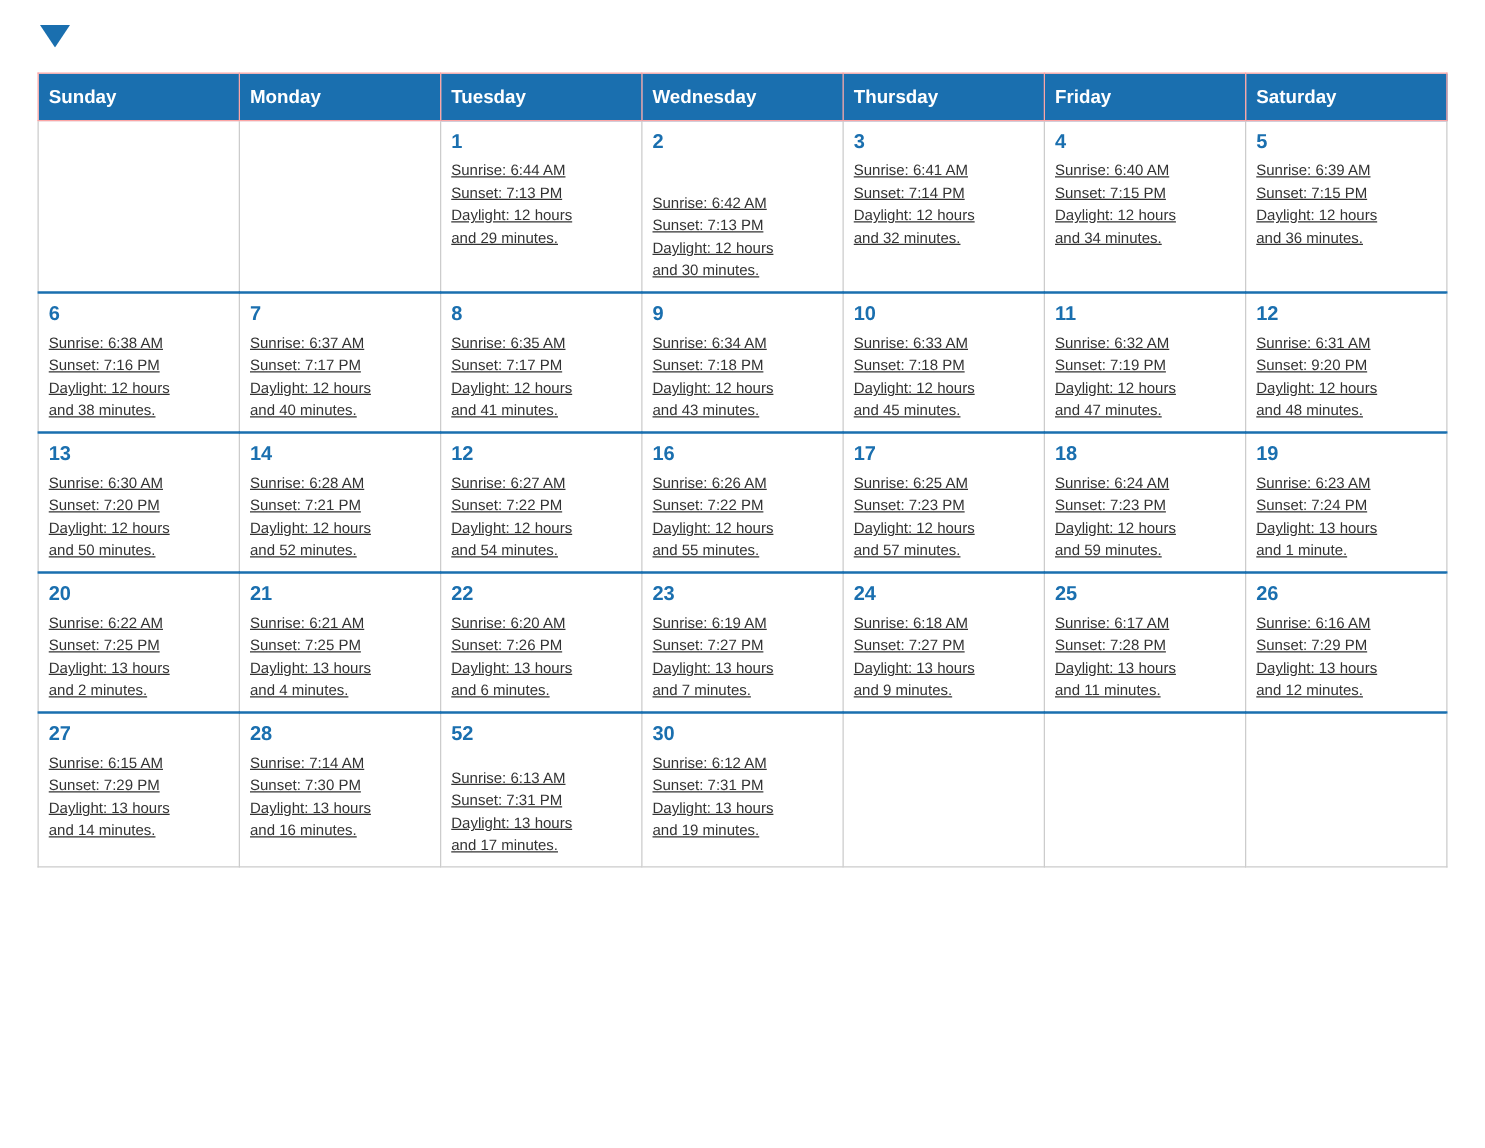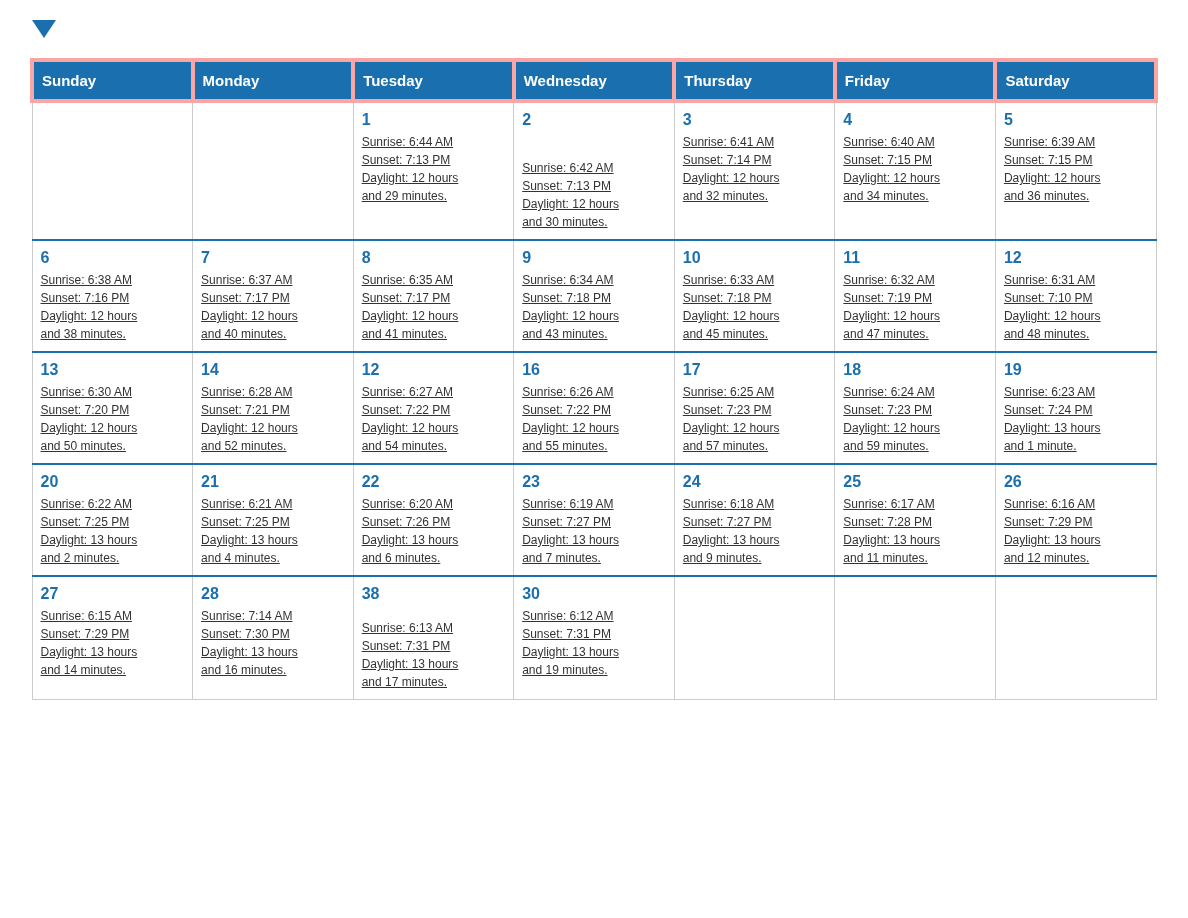--- a/index.html
+++ b/index.html
@@ -54,21 +54,21 @@
       width: 100%;
       border-collapse: collapse;
     }
     thead tr th {
       background-color: #1a6faf;
       color: #fff;
       padding: 10px 8px;
       text-align: left;
       font-size: 15px;
       font-weight: bold;
-      border: 4px solid #fca5a5;
+      border: 1px solid #fca5a5;
     }
     tbody tr td {
       vertical-align: top;
       padding: 8px;
       border: 1px solid #ccc;
       width: 14.28%;
       min-height: 90px;
     }
     .day-number {
       font-size: 16px;
@@ -209,21 +209,21 @@
         <td>
           <span class="day-number">11</span>
           <div class="day-info" style="white-space: pre-line;">Sunrise: 6:32 AM
 Sunset: 7:19 PM
 Daylight: 12 hours
 and 47 minutes.</div>
         </td>
         <td>
           <span class="day-number">12</span>
           <div class="day-info" style="white-space: pre-line;">Sunrise: 6:31 AM
-Sunset: 7:10 PM
+Sunset: 9:20 PM
 Daylight: 12 hours
 and 48 minutes.</div>
         </td>
       </tr>
       <tr>
         <td>
           <span class="day-number">13</span>
           <div class="day-info" style="white-space: pre-line;">Sunrise: 6:30 AM
 Sunset: 7:20 PM
 Daylight: 12 hours
@@ -332,21 +332,21 @@
 and 14 minutes.</div>
         </td>
         <td>
           <span class="day-number">28</span>
           <div class="day-info" style="white-space: pre-line;">Sunrise: 7:14 AM
 Sunset: 7:30 PM
 Daylight: 13 hours
 and 16 minutes.</div>
         </td>
         <td>
-          <span class="day-number">38</span>
+          <span class="day-number">52</span>
           <div class="day-info" style="white-space: pre-line; margin-top: 16px;">Sunrise: 6:13 AM
 Sunset: 7:31 PM
 Daylight: 13 hours
 and 17 minutes.</div>
         </td>
         <td>
           <span class="day-number">30</span>
           <div class="day-info" style="white-space: pre-line;">Sunrise: 6:12 AM
 Sunset: 7:31 PM
 Daylight: 13 hours

